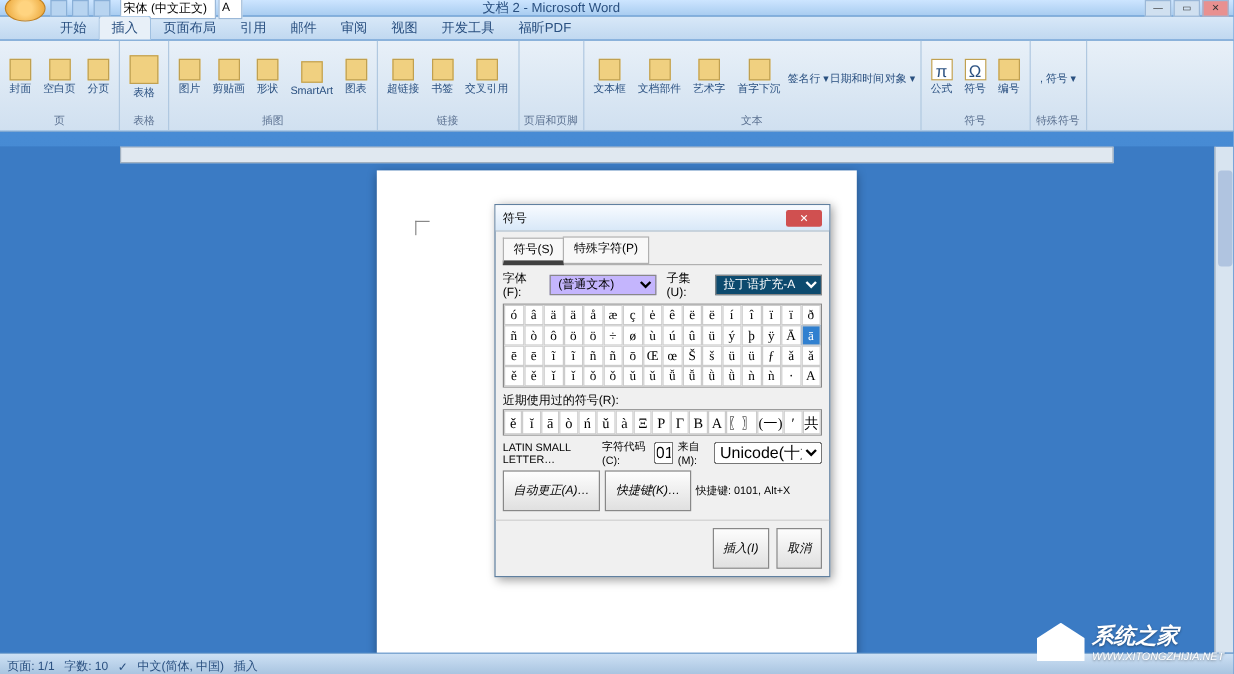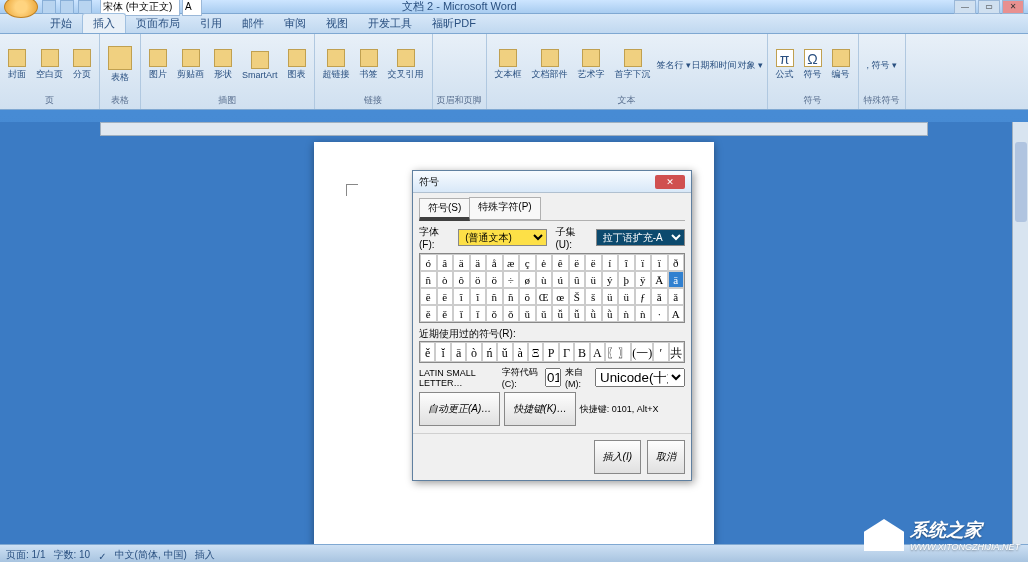--- a/index.html
+++ b/index.html
@@ -42,21 +42,21 @@
 
 .dialog { position: absolute; top: 170px; left: 412px; width: 280px; background: #f0f0f0; border: 1px solid #6080a0; box-shadow: 2px 2px 8px rgba(0,0,0,0.4); font-size: 10px; }
 .dialog-title { height: 22px; background: linear-gradient(180deg, #f8fbff 0%, #d8e8f8 100%); display: flex; align-items: center; padding: 0 6px; color: #000; border-bottom: 1px solid #b0c0d0; }
 .dialog-title .dclose { margin-left: auto; width: 30px; height: 14px; background: #d05050; color: #fff; text-align: center; font-size: 9px; line-height: 14px; border-radius: 2px; }
 .dialog-body { padding: 4px 6px; }
 .dtabs { display: flex; border-bottom: 1px solid #b0b0b0; margin-bottom: 4px; }
 .dtab { padding: 2px 8px; background: #f8f8f8; border: 1px solid #b0b0b0; margin-right: -1px; font-size: 10px; }
 .dtab.active { border-bottom: 4px solid #404040; position: relative; top: 1px; }
 .drow { display: flex; align-items: center; gap: 4px; margin: 3px 0; }
 .drow label { font-size: 10px; }
-.drow select, .drow input.txt { height: 17px; font-size: 10px; border: 1px solid #888; background: #fde047; padding: 0 2px; }
+.drow select, .drow input.txt { height: 17px; font-size: 10px; border: 1px solid #888; background: #c4b5fd; padding: 0 2px; }
 .symgrid { display: grid; grid-template-columns: repeat(16, 1fr); border: 1px solid #888; margin: 3px 0; }
 .symcell { border: 1px solid #ccc; height: 17px; text-align: center; font-size: 11px; line-height: 17px; background: #fff; cursor: pointer; font-family: serif; }
 .symcell.sel { background: #3080d0; color: #fff; }
 .recent-label { font-size: 10px; margin-top: 4px; }
 .recent-grid { display: grid; grid-template-columns: repeat(16, 1fr); border: 1px solid #888; }
 .recent-grid .symcell { height: 20px; font-size: 12px; line-height: 20px; }
 .info-row { font-size: 9px; margin: 3px 0; display: flex; gap: 4px; align-items: center; }
 .dbtn { height: 34px; padding: 0 8px; font-size: 10px; background: linear-gradient(180deg, #fdfdfd, #e0e0e0); border: 1px solid #888; cursor: pointer; font-style: italic; }
 .dialog-footer { display: flex; justify-content: flex-end; gap: 6px; padding: 6px; border-top: 1px solid #d0d0d0; }
 

